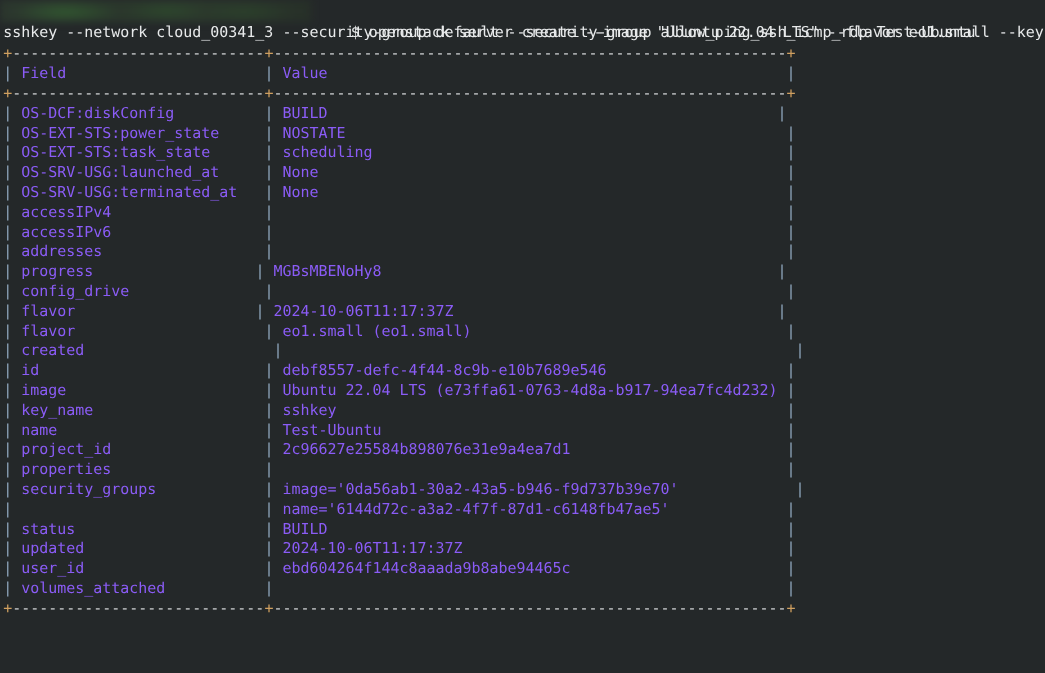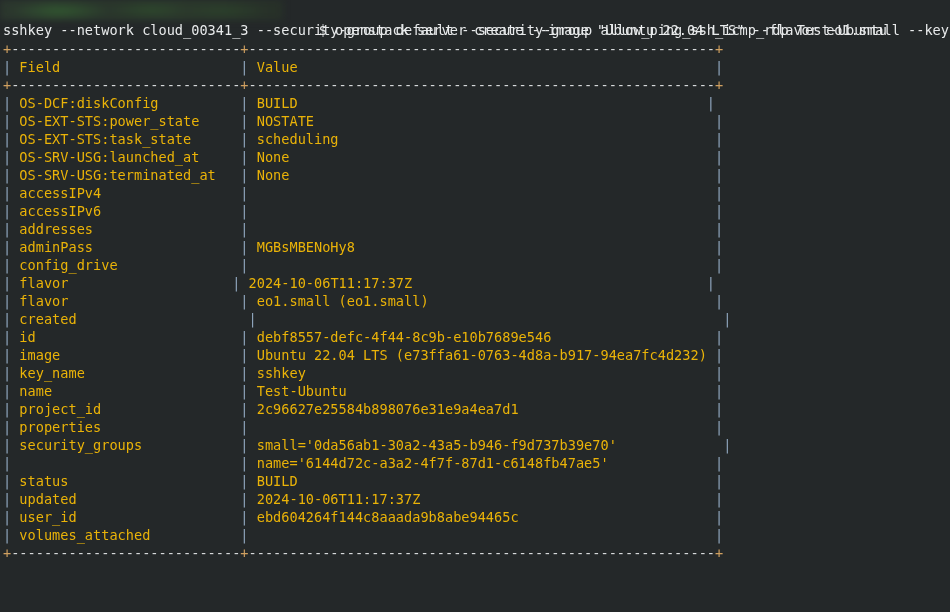--- a/index.html
+++ b/index.html
@@ -59,21 +59,21 @@
   }
   .prompt-cmd {
     position: relative;
     z-index: 2;
     display: inline-block;
     padding-left: 283px;
   }
   .tbl-pipe { color: #8fa6bd; }
   .tbl-plus { color: #d0a060; }
   .tbl-dash { color: #d6d9da; }
-  .cell { color: #eab308; }
+  .cell { color: #8b5cf6; }
 </style>
 </head>
 <body>
 
 <div id="terminal">
 
   <div class="cmdline">
     <span class="redacted"></span><span class="prompt-cmd">$ openstack server create --image "Ubuntu 22.04 LTS" --flavor eo1.small --key-name</span>
   </div>
 
@@ -84,32 +84,32 @@
       <div class="line"><span class="tbl-pipe">|</span><span class="cell"> Field                      </span><span class="tbl-pipe">|</span><span class="cell"> Value                                                   </span><span class="tbl-pipe">|</span></div>
       <div class="line"><span class="tbl-plus">+</span><span class="tbl-dash">----------------------------</span><span class="tbl-plus">+</span><span class="tbl-dash">---------------------------------------------------------</span><span class="tbl-plus">+</span></div>
       <div class="line"><span class="tbl-pipe">|</span><span class="cell"> OS-DCF:diskConfig          </span><span class="tbl-pipe">|</span><span class="cell"> BUILD                                                  </span><span class="tbl-pipe">|</span></div>
       <div class="line"><span class="tbl-pipe">|</span><span class="cell"> OS-EXT-STS:power_state     </span><span class="tbl-pipe">|</span><span class="cell"> NOSTATE                                                 </span><span class="tbl-pipe">|</span></div>
       <div class="line"><span class="tbl-pipe">|</span><span class="cell"> OS-EXT-STS:task_state      </span><span class="tbl-pipe">|</span><span class="cell"> scheduling                                              </span><span class="tbl-pipe">|</span></div>
       <div class="line"><span class="tbl-pipe">|</span><span class="cell"> OS-SRV-USG:launched_at     </span><span class="tbl-pipe">|</span><span class="cell"> None                                                    </span><span class="tbl-pipe">|</span></div>
       <div class="line"><span class="tbl-pipe">|</span><span class="cell"> OS-SRV-USG:terminated_at   </span><span class="tbl-pipe">|</span><span class="cell"> None                                                    </span><span class="tbl-pipe">|</span></div>
       <div class="line"><span class="tbl-pipe">|</span><span class="cell"> accessIPv4                 </span><span class="tbl-pipe">|</span><span class="cell">                                                         </span><span class="tbl-pipe">|</span></div>
       <div class="line"><span class="tbl-pipe">|</span><span class="cell"> accessIPv6                 </span><span class="tbl-pipe">|</span><span class="cell">                                                         </span><span class="tbl-pipe">|</span></div>
       <div class="line"><span class="tbl-pipe">|</span><span class="cell"> addresses                  </span><span class="tbl-pipe">|</span><span class="cell">                                                         </span><span class="tbl-pipe">|</span></div>
-      <div class="line"><span class="tbl-pipe">|</span><span class="cell"> adminPass                  </span><span class="tbl-pipe">|</span><span class="cell"> MGBsMBENoHy8                                            </span><span class="tbl-pipe">|</span></div>
+      <div class="line"><span class="tbl-pipe">|</span><span class="cell"> progress                  </span><span class="tbl-pipe">|</span><span class="cell"> MGBsMBENoHy8                                            </span><span class="tbl-pipe">|</span></div>
       <div class="line"><span class="tbl-pipe">|</span><span class="cell"> config_drive               </span><span class="tbl-pipe">|</span><span class="cell">                                                         </span><span class="tbl-pipe">|</span></div>
       <div class="line"><span class="tbl-pipe">|</span><span class="cell"> flavor                    </span><span class="tbl-pipe">|</span><span class="cell"> 2024-10-06T11:17:37Z                                    </span><span class="tbl-pipe">|</span></div>
       <div class="line"><span class="tbl-pipe">|</span><span class="cell"> flavor                     </span><span class="tbl-pipe">|</span><span class="cell"> eo1.small (eo1.small)                                   </span><span class="tbl-pipe">|</span></div>
       <div class="line"><span class="tbl-pipe">|</span><span class="cell"> created                     </span><span class="tbl-pipe">|</span><span class="cell">                                                         </span><span class="tbl-pipe">|</span></div>
       <div class="line"><span class="tbl-pipe">|</span><span class="cell"> id                         </span><span class="tbl-pipe">|</span><span class="cell"> debf8557-defc-4f44-8c9b-e10b7689e546                    </span><span class="tbl-pipe">|</span></div>
       <div class="line"><span class="tbl-pipe">|</span><span class="cell"> image                      </span><span class="tbl-pipe">|</span><span class="cell"> Ubuntu 22.04 LTS (e73ffa61-0763-4d8a-b917-94ea7fc4d232) </span><span class="tbl-pipe">|</span></div>
       <div class="line"><span class="tbl-pipe">|</span><span class="cell"> key_name                   </span><span class="tbl-pipe">|</span><span class="cell"> sshkey                                                  </span><span class="tbl-pipe">|</span></div>
       <div class="line"><span class="tbl-pipe">|</span><span class="cell"> name                       </span><span class="tbl-pipe">|</span><span class="cell"> Test-Ubuntu                                             </span><span class="tbl-pipe">|</span></div>
       <div class="line"><span class="tbl-pipe">|</span><span class="cell"> project_id                 </span><span class="tbl-pipe">|</span><span class="cell"> 2c96627e25584b898076e31e9a4ea7d1                        </span><span class="tbl-pipe">|</span></div>
       <div class="line"><span class="tbl-pipe">|</span><span class="cell"> properties                 </span><span class="tbl-pipe">|</span><span class="cell">                                                         </span><span class="tbl-pipe">|</span></div>
-      <div class="line"><span class="tbl-pipe">|</span><span class="cell"> security_groups            </span><span class="tbl-pipe">|</span><span class="cell"> small='0da56ab1-30a2-43a5-b946-f9d737b39e70'             </span><span class="tbl-pipe">|</span></div>
+      <div class="line"><span class="tbl-pipe">|</span><span class="cell"> security_groups            </span><span class="tbl-pipe">|</span><span class="cell"> image='0da56ab1-30a2-43a5-b946-f9d737b39e70'             </span><span class="tbl-pipe">|</span></div>
       <div class="line"><span class="tbl-pipe">|</span><span class="cell">                            </span><span class="tbl-pipe">|</span><span class="cell"> name='6144d72c-a3a2-4f7f-87d1-c6148fb47ae5'             </span><span class="tbl-pipe">|</span></div>
       <div class="line"><span class="tbl-pipe">|</span><span class="cell"> status                     </span><span class="tbl-pipe">|</span><span class="cell"> BUILD                                                   </span><span class="tbl-pipe">|</span></div>
       <div class="line"><span class="tbl-pipe">|</span><span class="cell"> updated                    </span><span class="tbl-pipe">|</span><span class="cell"> 2024-10-06T11:17:37Z                                    </span><span class="tbl-pipe">|</span></div>
       <div class="line"><span class="tbl-pipe">|</span><span class="cell"> user_id                    </span><span class="tbl-pipe">|</span><span class="cell"> ebd604264f144c8aaada9b8abe94465c                        </span><span class="tbl-pipe">|</span></div>
       <div class="line"><span class="tbl-pipe">|</span><span class="cell"> volumes_attached           </span><span class="tbl-pipe">|</span><span class="cell">                                                         </span><span class="tbl-pipe">|</span></div>
       <div class="line"><span class="tbl-plus">+</span><span class="tbl-dash">----------------------------</span><span class="tbl-plus">+</span><span class="tbl-dash">---------------------------------------------------------</span><span class="tbl-plus">+</span></div>
     </div>
 
 </div>
 

